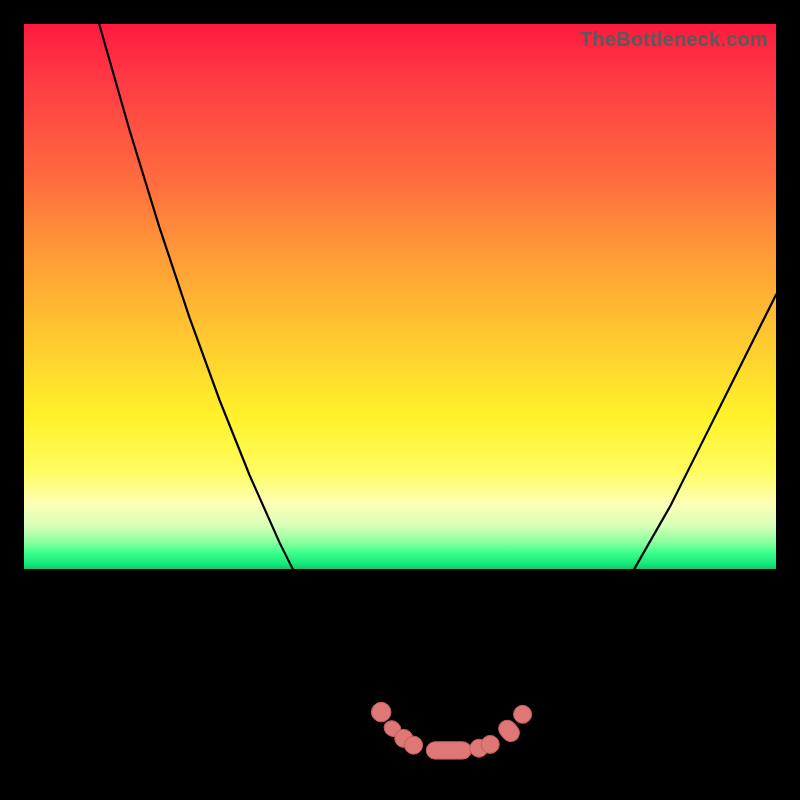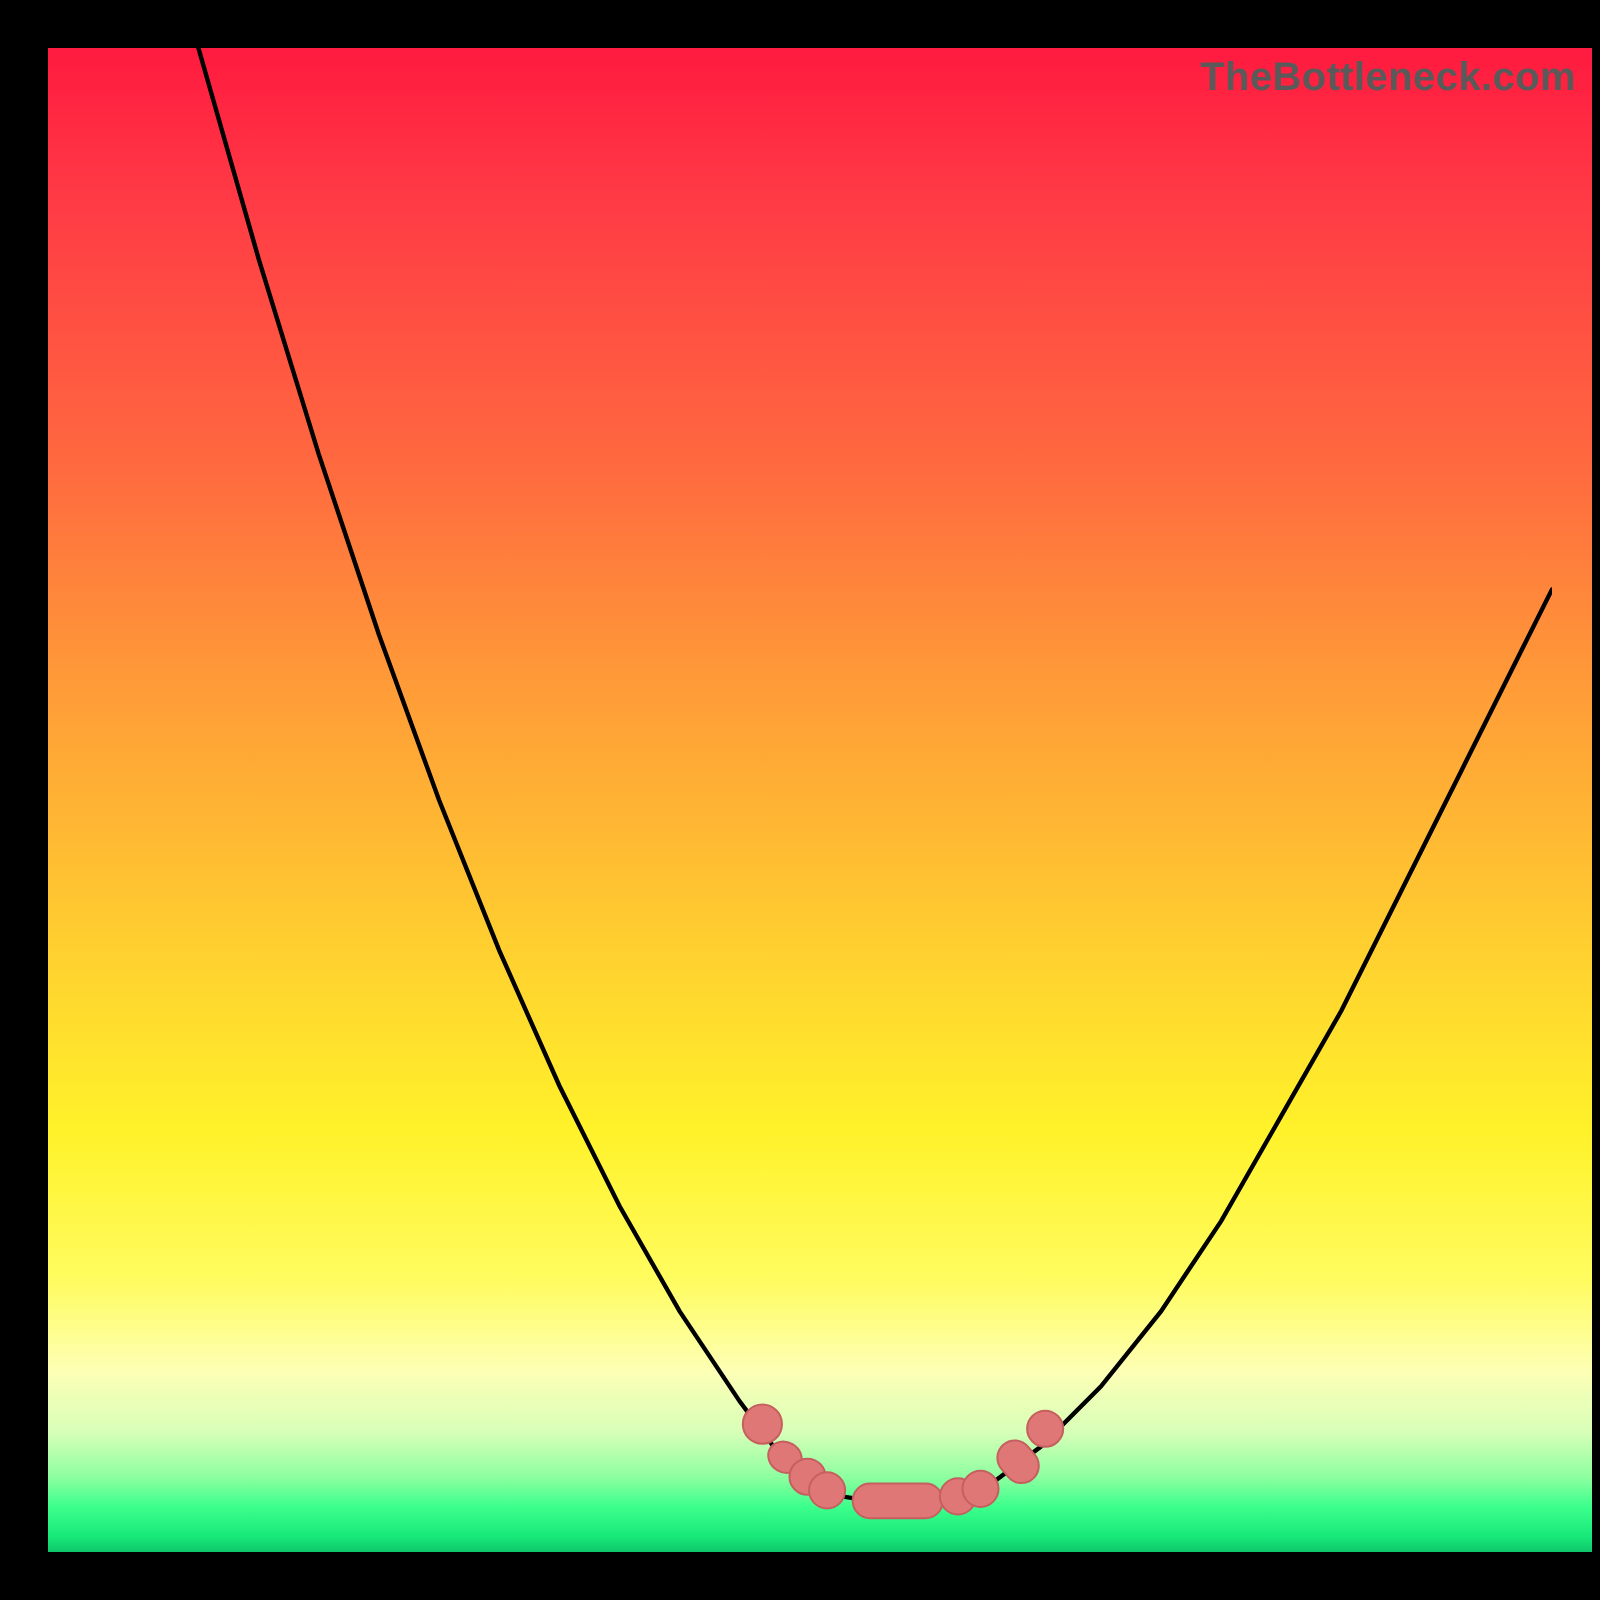--- a/index.html
+++ b/index.html
@@ -15,39 +15,38 @@
     position: relative;
     width: 800px;
     height: 800px;
     background: #000;
   }
   .plot-area {
     position: absolute;
     left: 24px;
     top: 24px;
     width: 752px;
-    height: 752px;
+    height: 545px;
     
     background: linear-gradient(
       to bottom,
       #ff1a3f 0%,
       #ff3a45 10%,
       #ff6a3f 28%,
       #ff9a38 42%,
       #ffca30 58%,
       #fff22a 72%,
       #fffc60 82%,
       #fdffb5 88%,
       #d8ffb8 92%,
       #8effa0 95%,
       #3cff8c 97%,
       #17e879 99%,
       #0fc76b 100%
     );
-    padding-left: 20px;
   }
   .watermark {
     position: absolute;
     top: 4px;
     right: 8px;
     font-size: 20px;
     font-weight: 600;
     color: #5a5a5a;
     letter-spacing: 0.2px;
     user-select: none;

